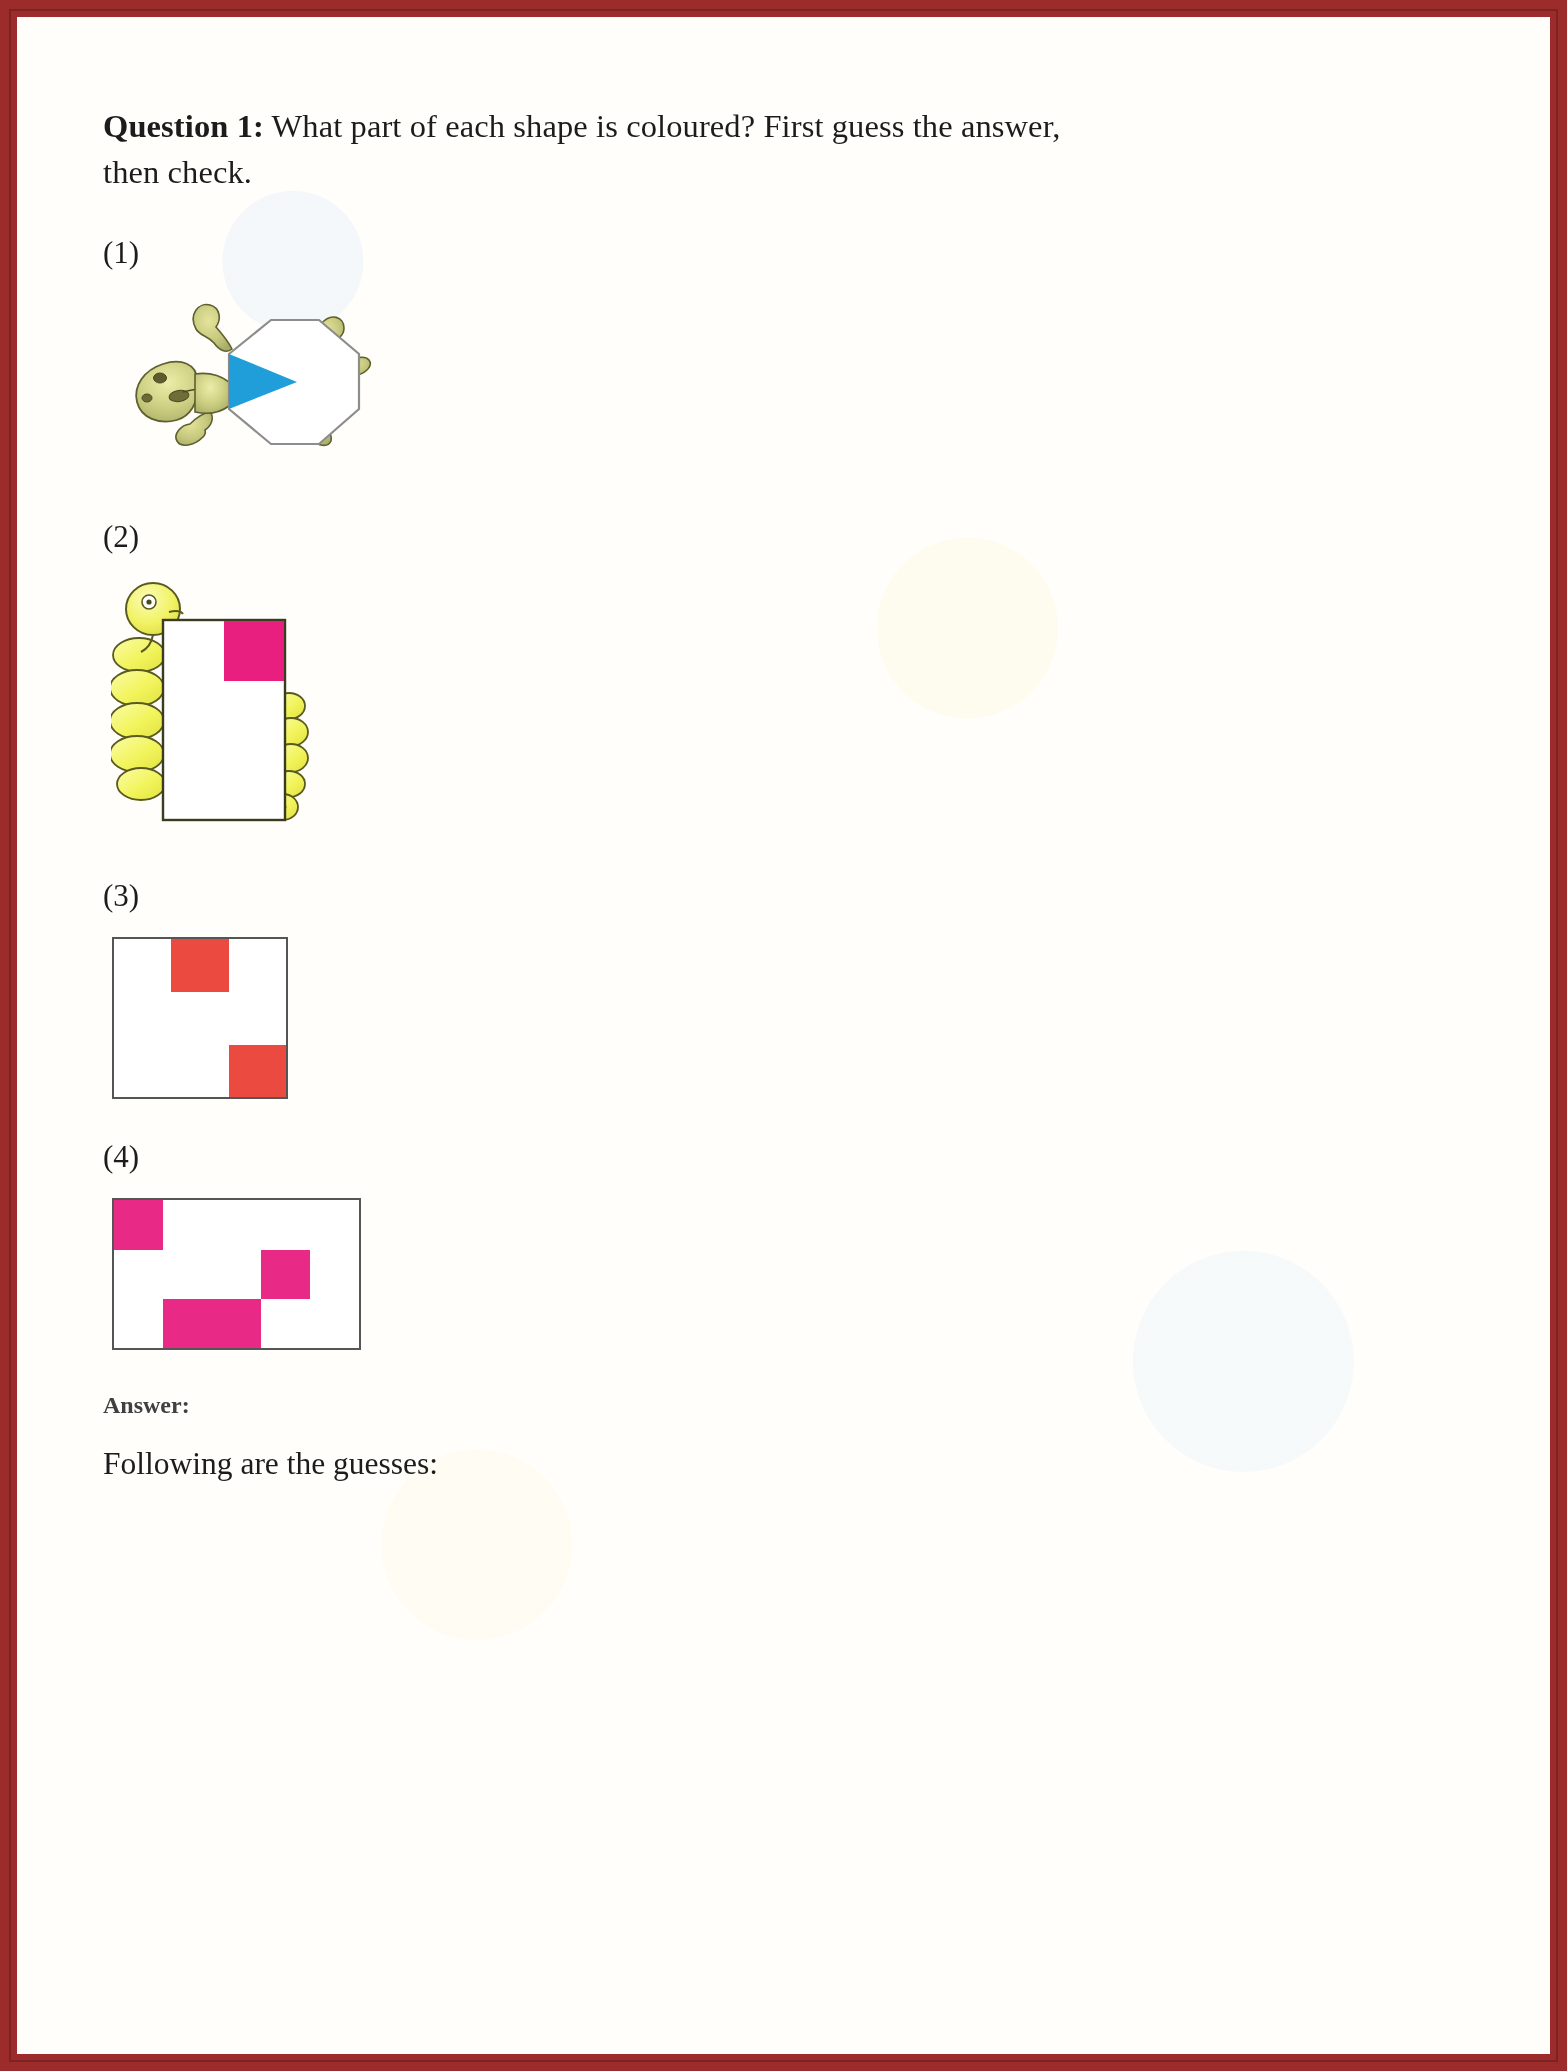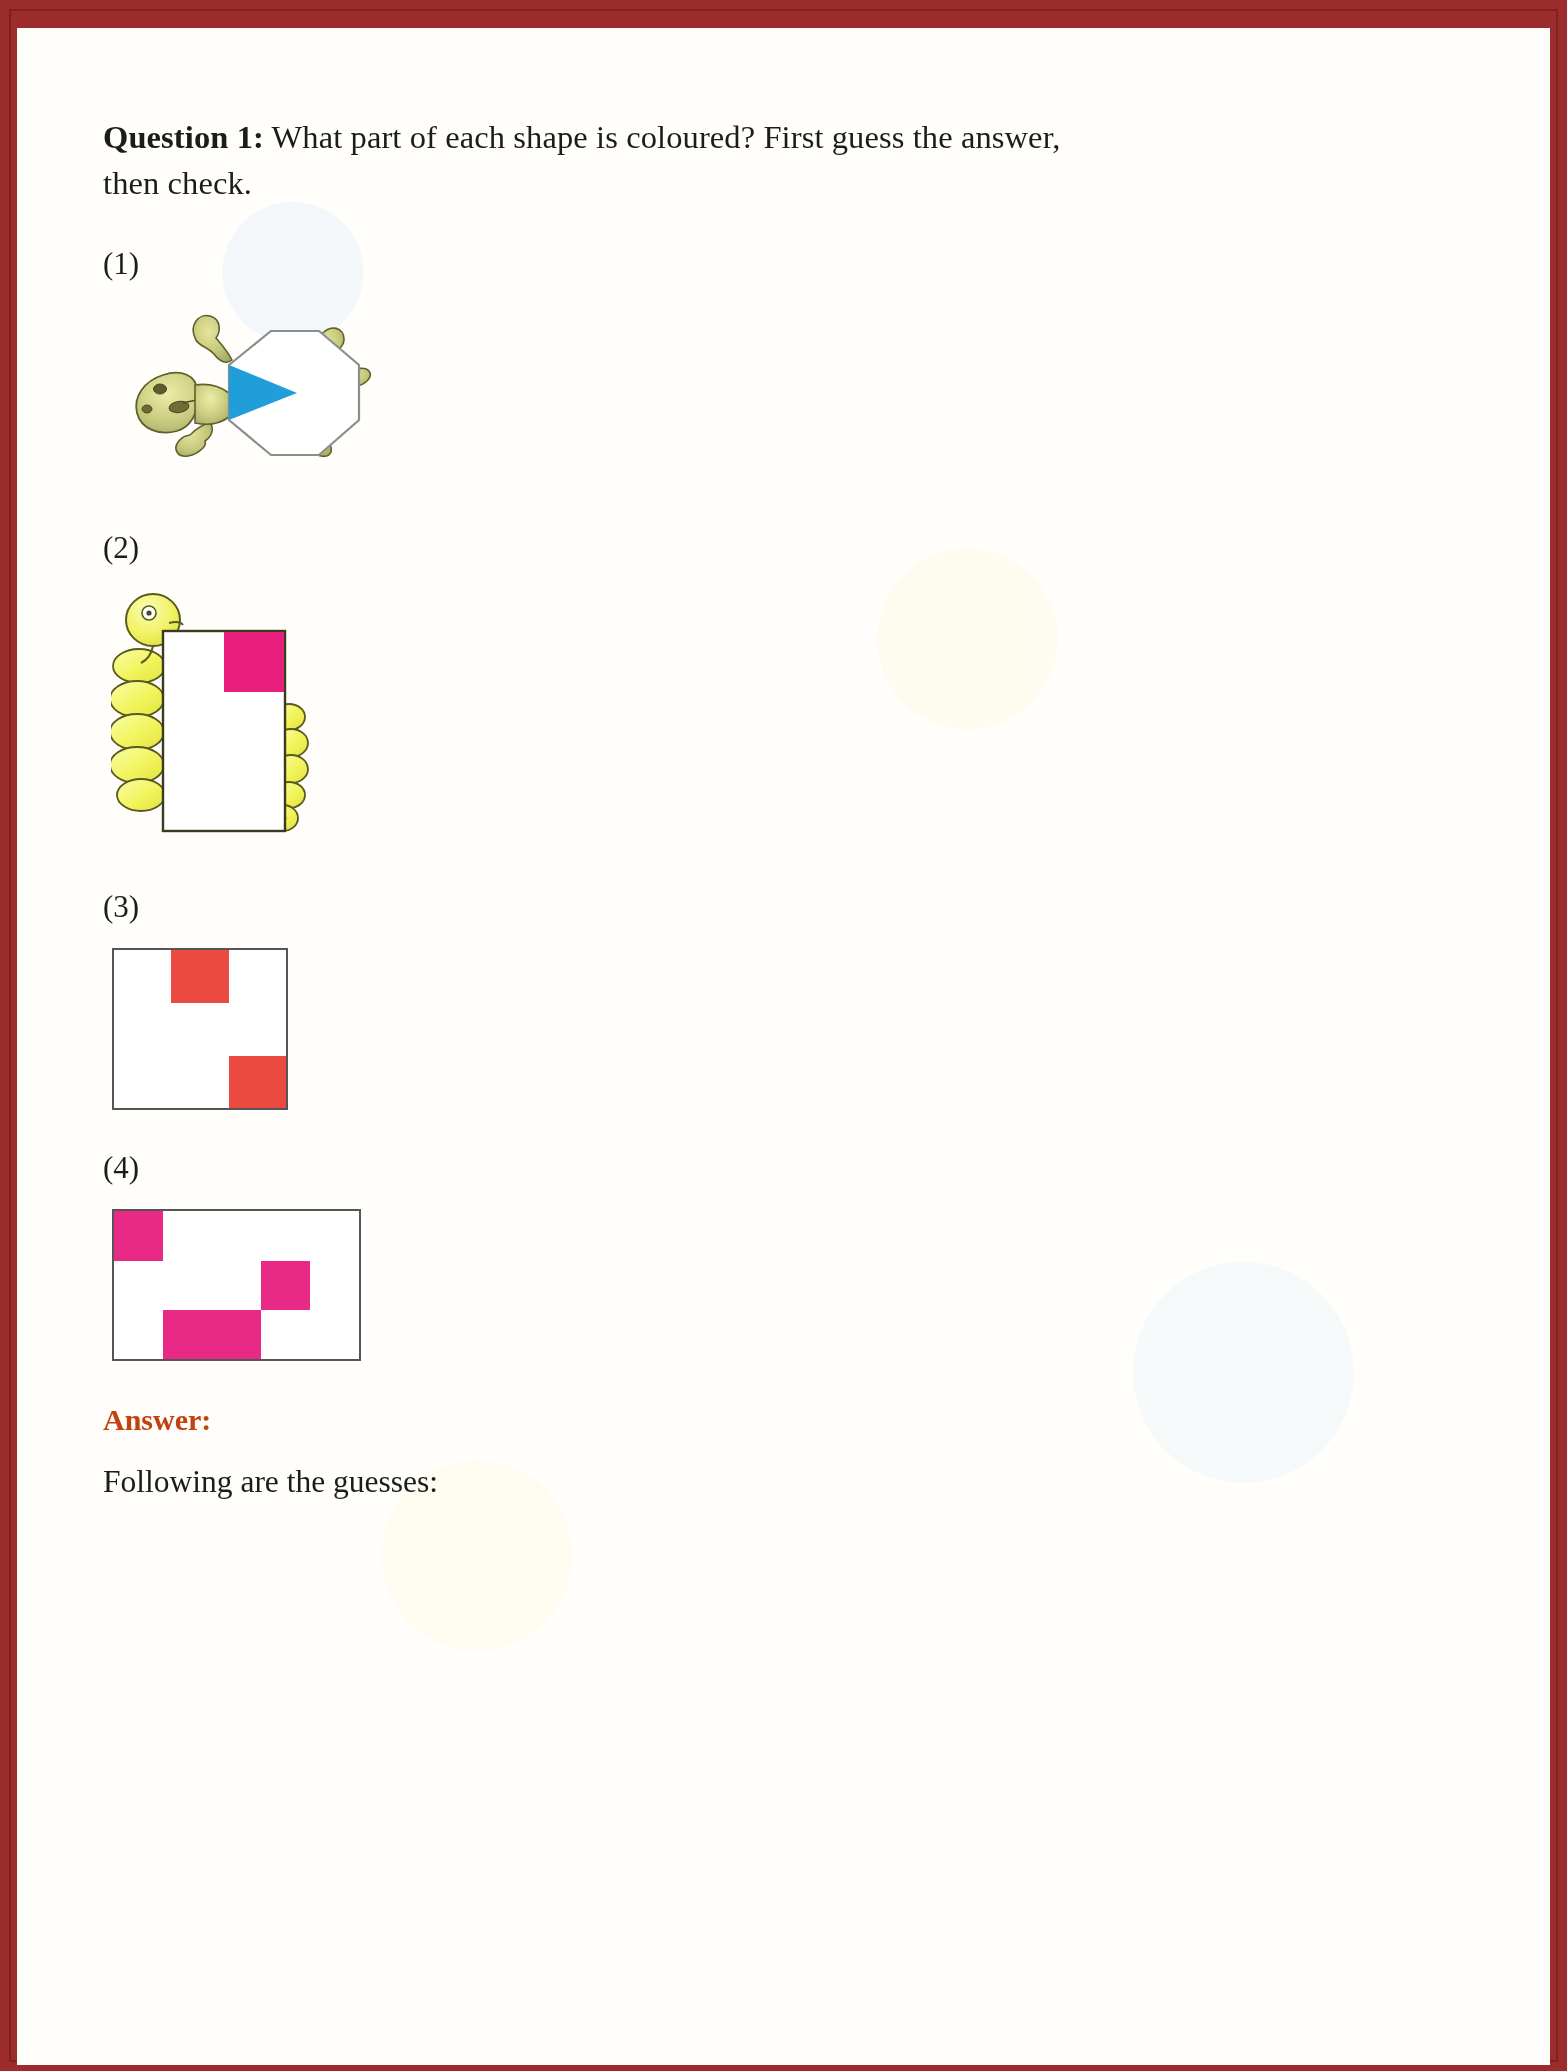--- a/index.html
+++ b/index.html
@@ -33,21 +33,20 @@
     background: #9c2b2c;
     padding: 6px;
   }
   .page-sheet {
     width: 100%;
     height: 100%;
     box-sizing: border-box;
     background: #fffefb;
     position: relative;
     overflow: hidden;
-    margin-top: 11px;
   }
   
   .page-sheet::before {
     content: "";
     position: absolute;
     inset: 0;
     background:
       radial-gradient(circle at 18% 12%, rgba(235,242,248,.55) 0 70px, rgba(0,0,0,0) 71px),
       radial-gradient(circle at 62% 30%, rgba(252,250,228,.5) 0 90px, rgba(0,0,0,0) 91px),
       radial-gradient(circle at 80% 66%, rgba(236,244,250,.45) 0 110px, rgba(0,0,0,0) 111px),
@@ -74,23 +73,23 @@
     font-weight: bold;
   }
 
   .item-label {
     font-size: 31px;
     color: #1c1c1c;
     line-height: 1;
   }
 
   .answer-head {
-    font-size: 30px;
+    font-size: 24px;
     font-weight: bold;
-    color: #c2410c;
+    color: #404040;
   }
   .answer-line {
     font-size: 31.5px;
     color: #1c1c1c;
     line-height: 1.2;
   }
 
   
   .gap-a { height: 42px; }
   .gap-b { height: 26px; }

